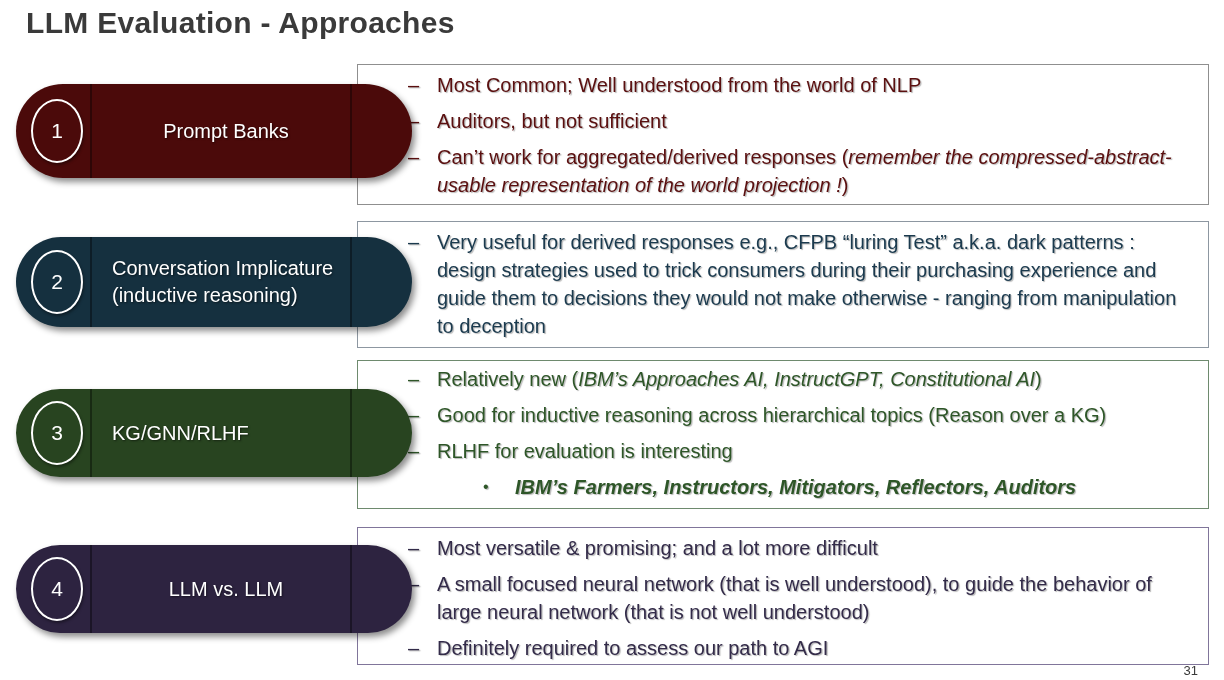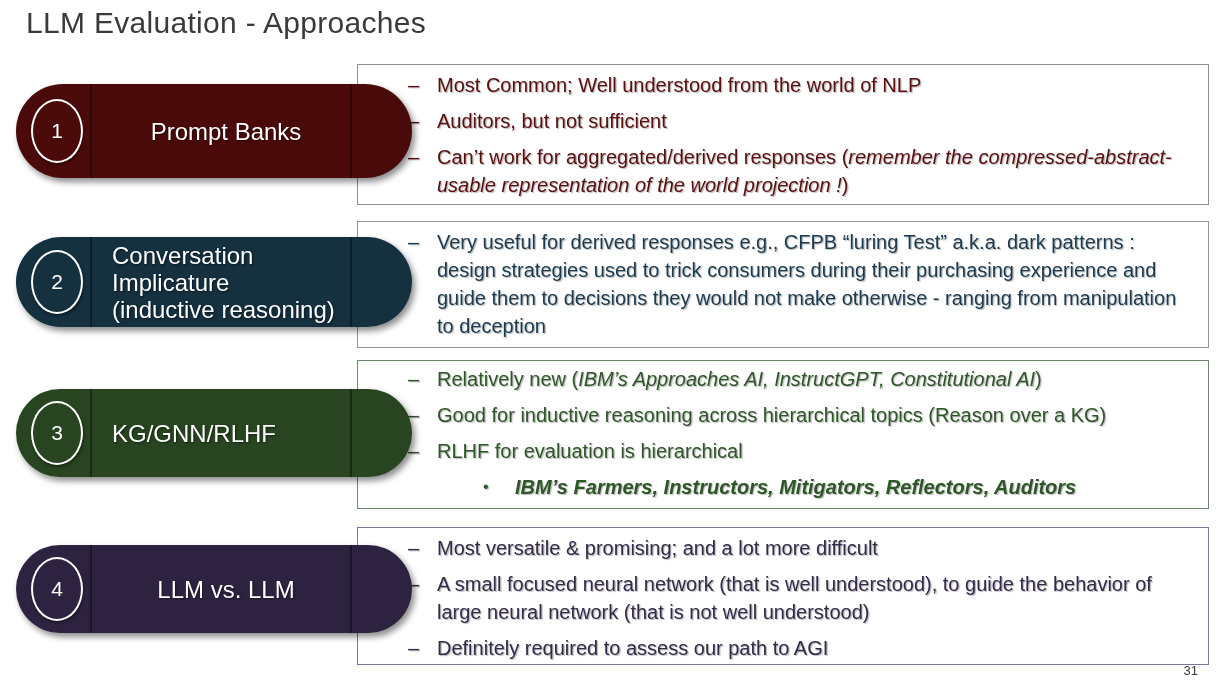--- a/index.html
+++ b/index.html
@@ -7,21 +7,21 @@
     width:1224px; height:680px;
     background:#ffffff;
     font-family:"Liberation Sans", sans-serif;
     position:relative;
     overflow:hidden;
   }
 
   
   .slide-title {
     position:absolute; left:26px; top:6px;
-    font-size:30px; font-weight:normal; color:#3a3a3a;
+    font-size:30px; font-weight:bold; color:#3a3a3a;
     letter-spacing:0.3px;
   }
 
   
   .box {
     position:absolute; left:357px; width:852px;
     background:#ffffff;
     border:1px solid #999;
     box-sizing:border-box;
     padding:6px 10px 0 50px;
@@ -70,21 +70,21 @@
   .num-circle {
     width:48px; height:60px;
     border:2px solid #ffffff; border-radius:50%;
     display:flex; align-items:center; justify-content:center;
     font-size:21px;
     box-shadow:1px 2px 3px rgba(0,0,0,0.4);
   }
   .pill-label {
     flex:1;
     padding:0 8px 0 14px; margin-right:64px;
-    font-size:24px; line-height:27px;
+    font-size:20px; line-height:27px;
     text-shadow:1px 1px 2px rgba(0,0,0,0.5);
   }
   .label-center { text-align:center; }
 
   
   .page-number {
     position:absolute; right:26px; bottom:2px;
     font-size:13px; color:#3a3a3a;
   }
 </style>
@@ -140,21 +140,21 @@
   <div class="bullet">
     <span class="marker">–</span>
     <span class="btext"><span>Relatively new (</span><span class="it">IBM’s Approaches AI, InstructGPT, Constitutional AI</span><span>)</span></span>
   </div>
   <div class="bullet">
     <span class="marker">–</span>
     <span class="btext"><span>Good for inductive reasoning across hierarchical topics (Reason over a KG)</span></span>
   </div>
   <div class="bullet">
     <span class="marker">–</span>
-    <span class="btext"><span>RLHF for evaluation is hierarchical</span></span>
+    <span class="btext"><span>RLHF for evaluation is interesting</span></span>
   </div>
   <div class="bullet sub-bullet">
     <span class="marker">•</span>
     <span class="btext bi">IBM’s Farmers, Instructors, Mitigators, Reflectors, Auditors</span>
   </div>
 </div>
 <div class="pill sec3-pill">
   <div class="num-wrap">
     <div class="num-circle">
         <span>3</span>

